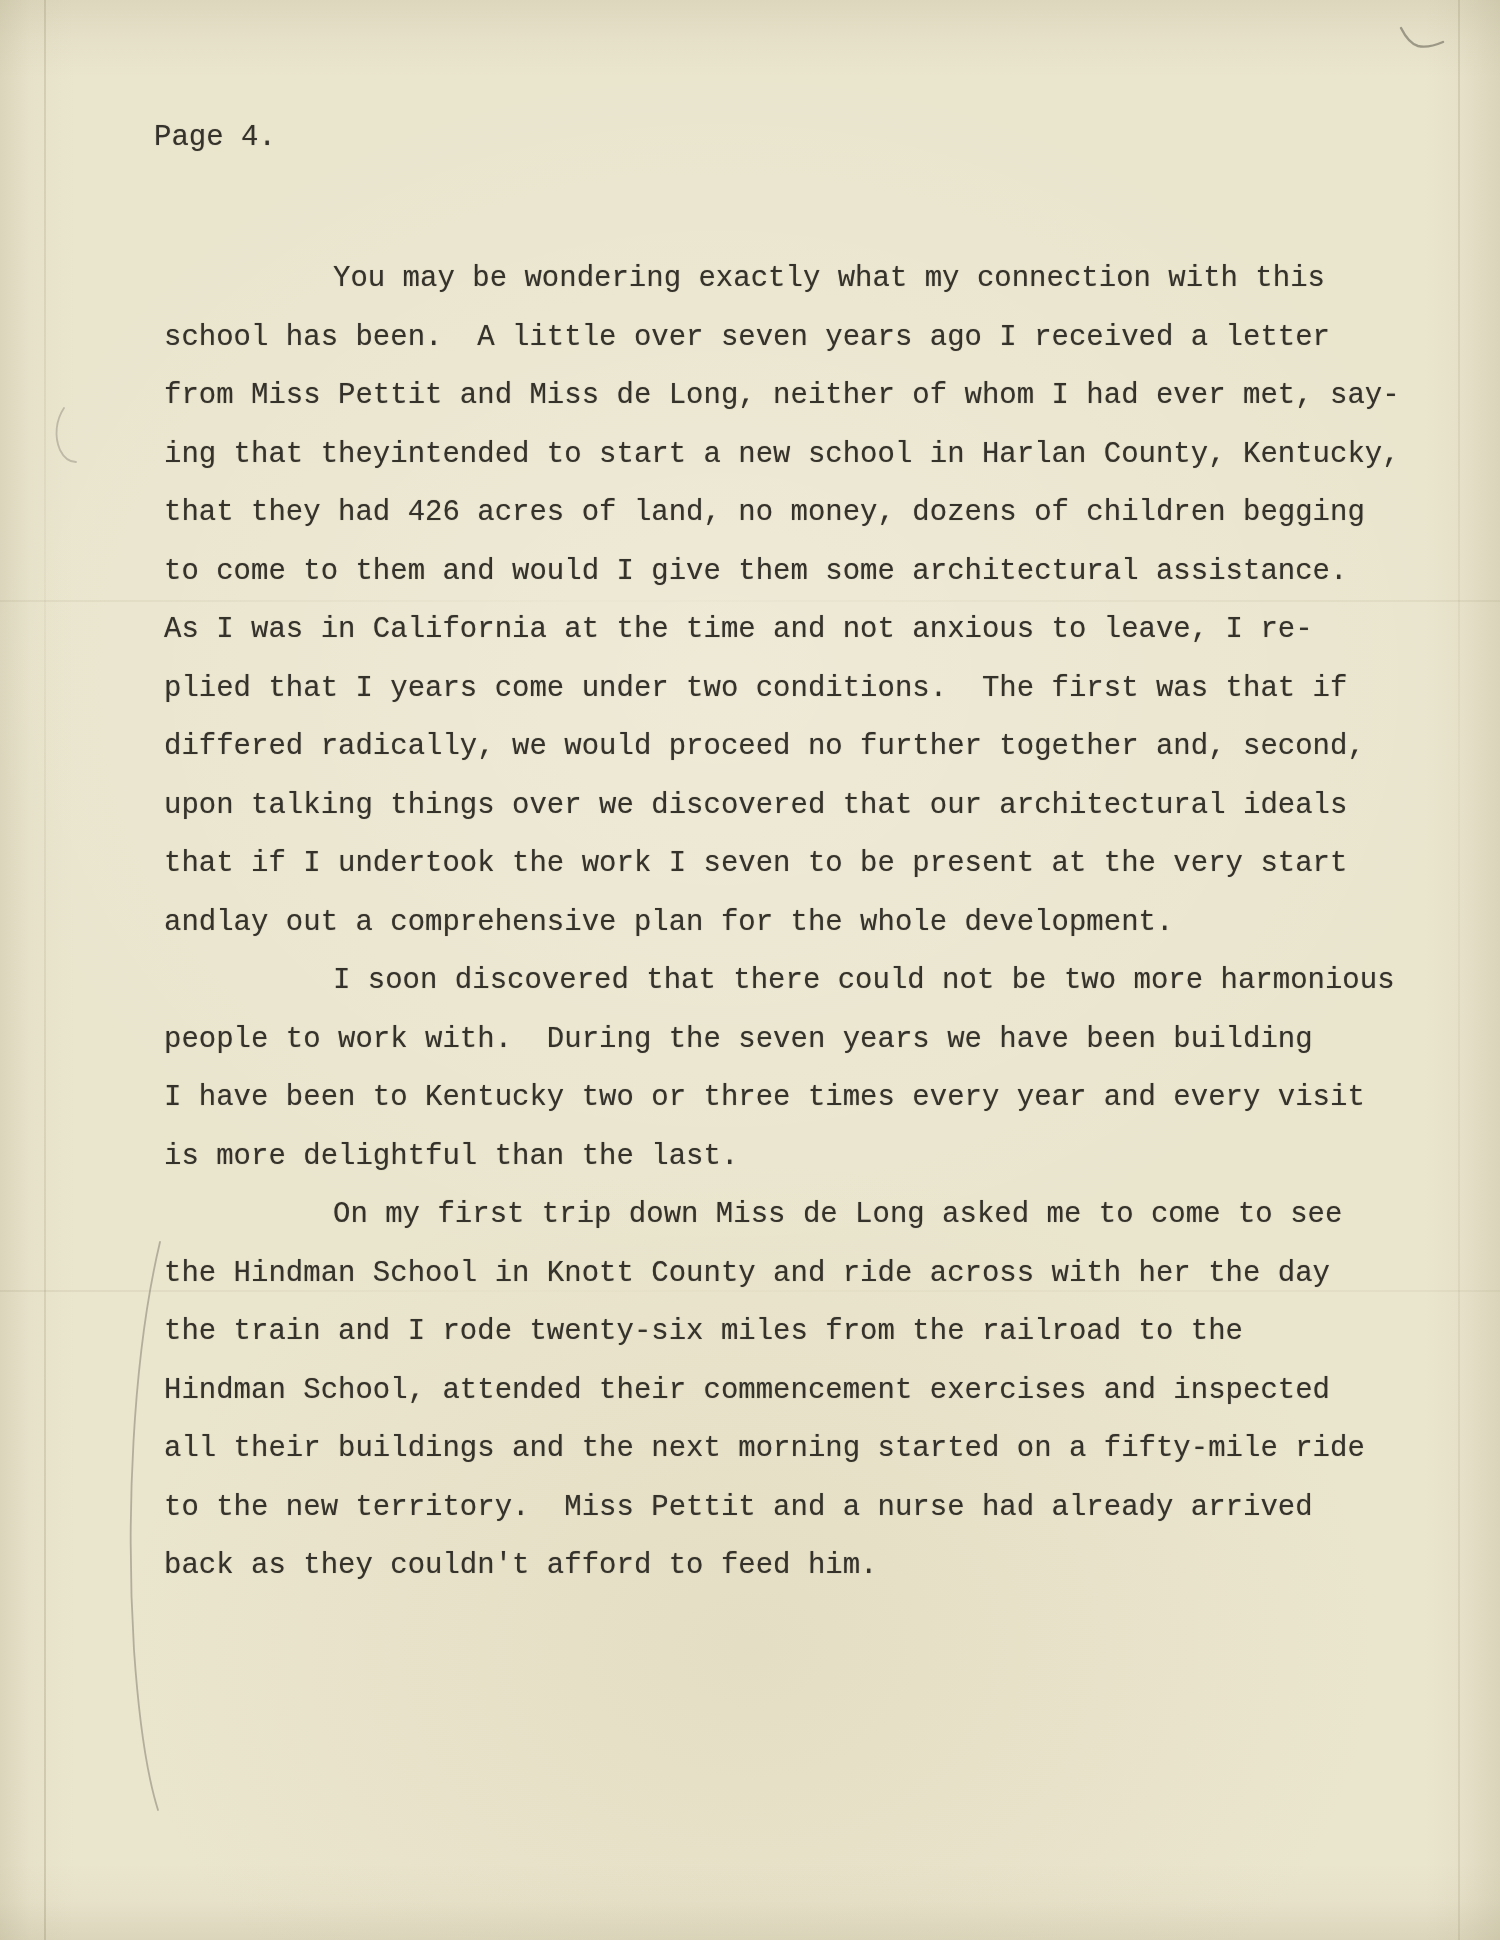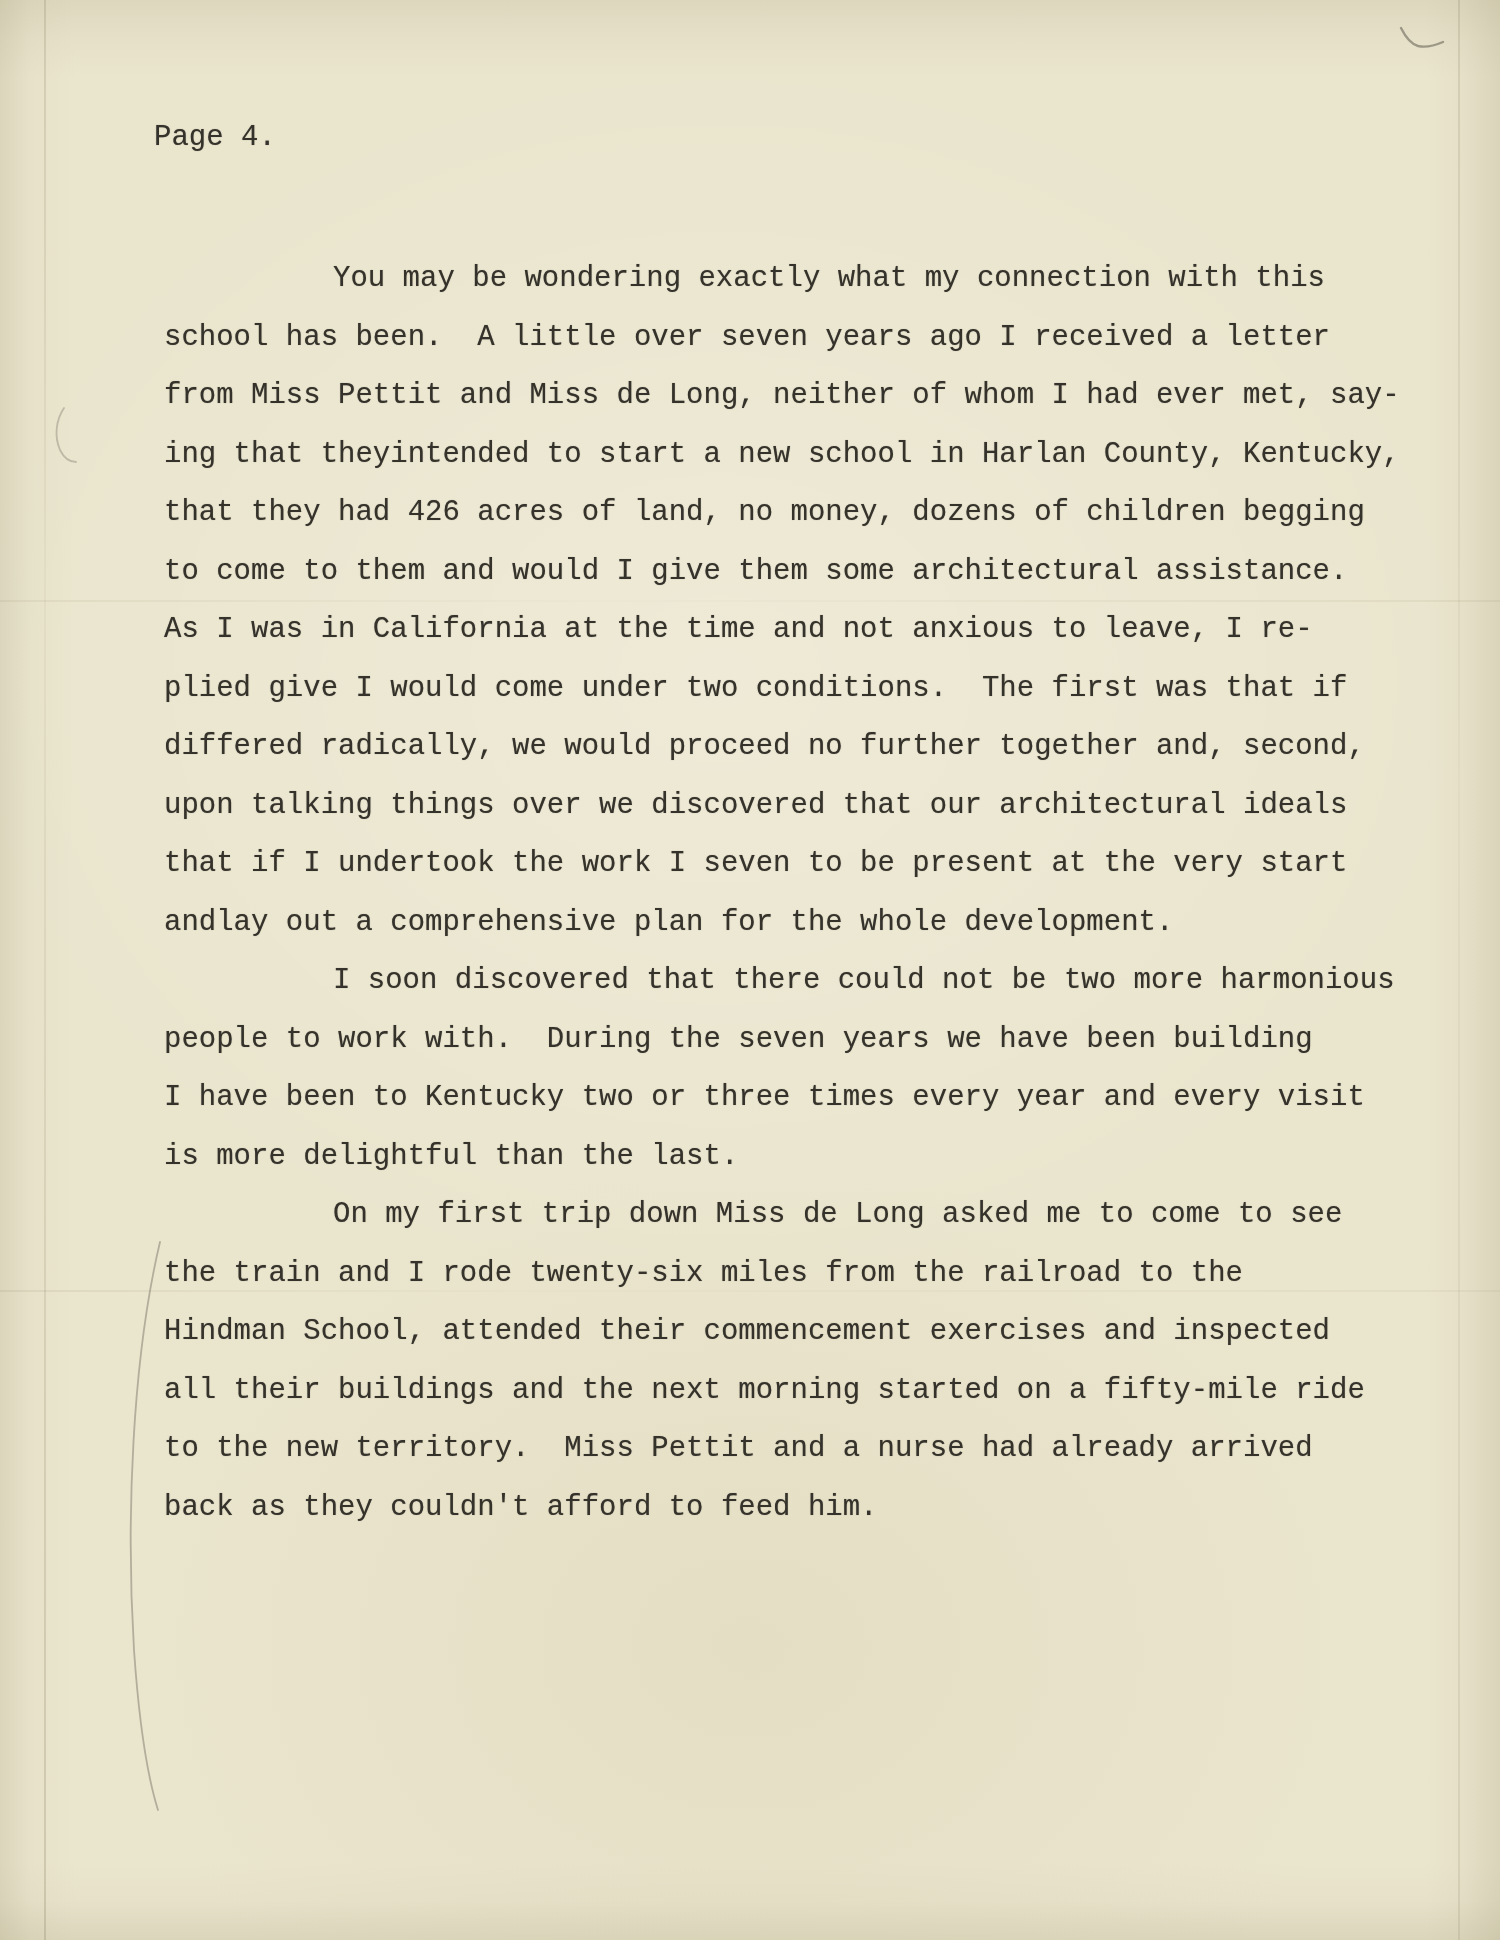--- a/index.html
+++ b/index.html
@@ -79,36 +79,37 @@
   <div class="body-text">
 
     <div>
       <div class="line indent">You may be wondering exactly what my connection with this</div>
       <div class="line">school has been.  A little over seven years ago I received a letter</div>
       <div class="line">from Miss Pettit and Miss de Long, neither of whom I had ever met, say-</div>
       <div class="line">ing that theyintended to start a new school in Harlan County, Kentucky,</div>
       <div class="line">that they had 426 acres of land, no money, dozens of children begging</div>
       <div class="line">to come to them and would I give them some architectural assistance.</div>
       <div class="line">As I was in California at the time and not anxious to leave, I re-</div>
-      <div class="line">plied give I would come under two conditions.  The first was that if</div>
+      <div class="line">plied that I years come under two conditions.  The first was that if</div>
       <div class="line">differed radically, we would proceed no further together and, second,</div>
       <div class="line">upon talking things over we discovered that our architectural ideals</div>
       <div class="line">that if I undertook the work I seven to be present at the very start</div>
       <div class="line">andlay out a comprehensive plan for the whole development.</div>
     </div>
 
     <div>
       <div class="line indent">I soon discovered that there could not be two more harmonious</div>
       <div class="line">people to work with.  During the seven years we have been building</div>
       <div class="line">I have been to Kentucky two or three times every year and every visit</div>
       <div class="line">is more delightful than the last.</div>
     </div>
 
     <div>
       <div class="line indent">On my first trip down Miss de Long asked me to come to see</div>
+      <div class="line">the Hindman School in Knott County and ride across with her the day</div>
       <div class="line">the train and I rode twenty-six miles from the railroad to the</div>
       <div class="line">Hindman School, attended their commencement exercises and inspected</div>
       <div class="line">all their buildings and the next morning started on a fifty-mile ride</div>
       <div class="line">to the new territory.  Miss Pettit and a nurse had already arrived</div>
       <div class="line">back as they couldn't afford to feed him.</div>
     </div>
 
   </div>
 
   <svg class="pencil-layer" width="1500" height="1940" viewBox="0 0 1500 1940" xmlns="http://www.w3.org/2000/svg">

